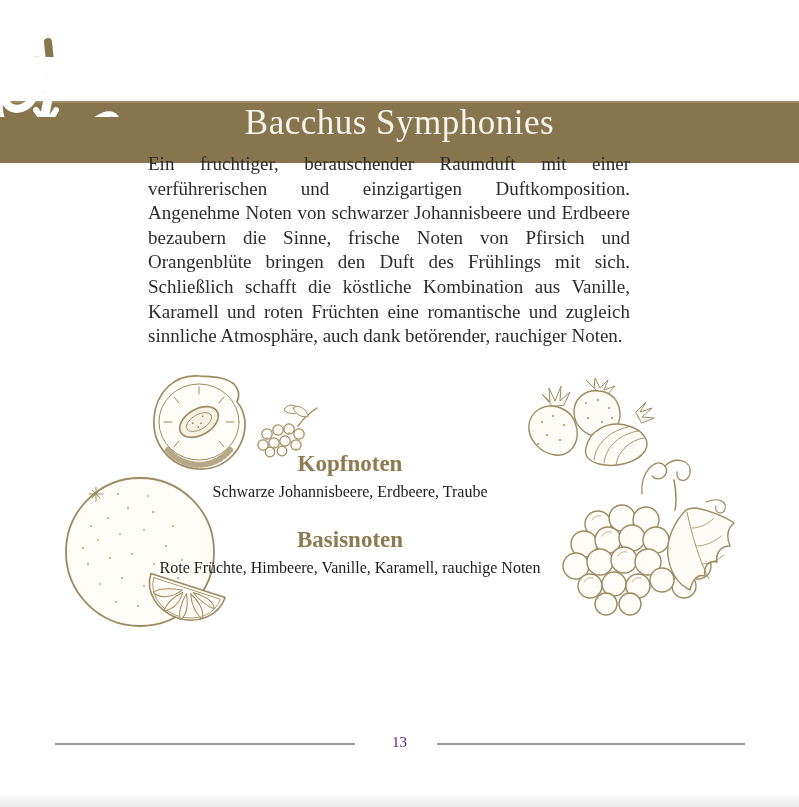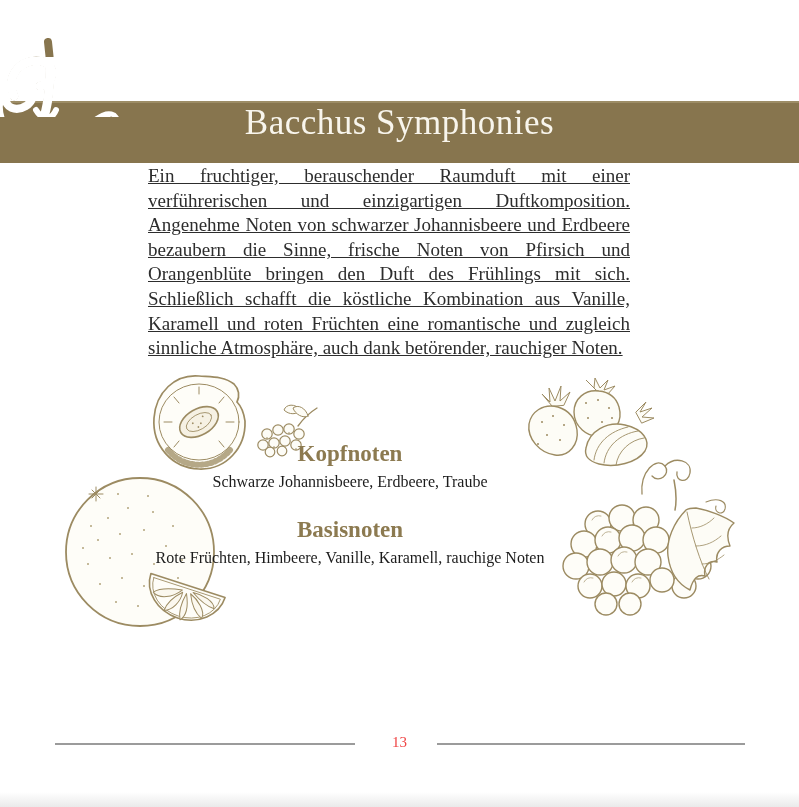--- a/index.html
+++ b/index.html
@@ -12,41 +12,41 @@
     position:absolute;left:0;top:57px;width:799px;height:60px;
     background:#87754e;border-top:2px solid #9d8d66;
     display:flex;align-items:flex-start;justify-content:center;margin-top:44px;
   }
   .band h1{
     margin:0;font-size:35px;font-weight:400;color:#f8f5ec;letter-spacing:.5px;
   }
   .flourish{position:absolute;left:-4px;top:36px;width:140px;height:86px;}
   
   .desc{
-    position:absolute;left:148px;top:164px;width:482px;margin:0;
-    font-size:19px;line-height:24.6px;text-align:justify;color:#2d2d2d;text-decoration:underline;
+    position:absolute;left:148px;top:152px;width:482px;margin:0;
+    font-size:19px;line-height:24.6px;text-align:justify;color:#2d2d2d;
   }
   
   .ill{position:absolute;}
   .ill path,.ill ellipse,.ill circle,.ill line{vector-effect:none;}
   
-  .notes{position:absolute;left:0;top:441px;width:700px;text-align:center;}
+  .notes{position:absolute;left:0;top:451px;width:700px;text-align:center;}
   .notes h2{
     margin:0 0 3px 0;font-size:23px;line-height:26px;font-weight:700;color:#8c7a50;
   }
   .notes p{
     margin:0 0 23px 0;font-size:16px;line-height:24px;color:#1c1c1c;
   }
   
   .rule{position:absolute;top:743px;height:2px;background:#9b9b9b;}
   .rule.left{left:55px;width:300px;}
   .rule.right{left:437px;width:308px;}
   .pagenum{
     position:absolute;top:734px;left:0;width:799px;text-align:center;
-    font-size:15px;color:#ef4444;
+    font-size:15px;color:#4c1d95;
   }
   .bottom-strip{
     position:absolute;left:0;bottom:0;width:799px;height:15px;
     background:linear-gradient(to bottom,#ffffff,#eaeaea);
   }
 </style>
 </head>
 <body>
 
 <div class="page">
@@ -248,21 +248,21 @@
     </g>
   </svg>
 
   <div class="notes">
     <section>
       <h2>Kopfnoten</h2>
       <p>Schwarze Johannisbeere, Erdbeere, Traube</p>
     </section>
     <section>
       <h2>Basisnoten</h2>
-      <p>Rote Früchten, Himbeere, Vanille, Karamell, rauchige Noten</p>
+      <p>Rote Früchte, Himbeere, Vanille, Karamell, rauchige Noten</p>
     </section>
   </div>
 
   <div class="rule left"></div>
   <div class="pagenum">13</div>
   <div class="rule right"></div>
   <div class="bottom-strip"></div>
 
 </div>
 

